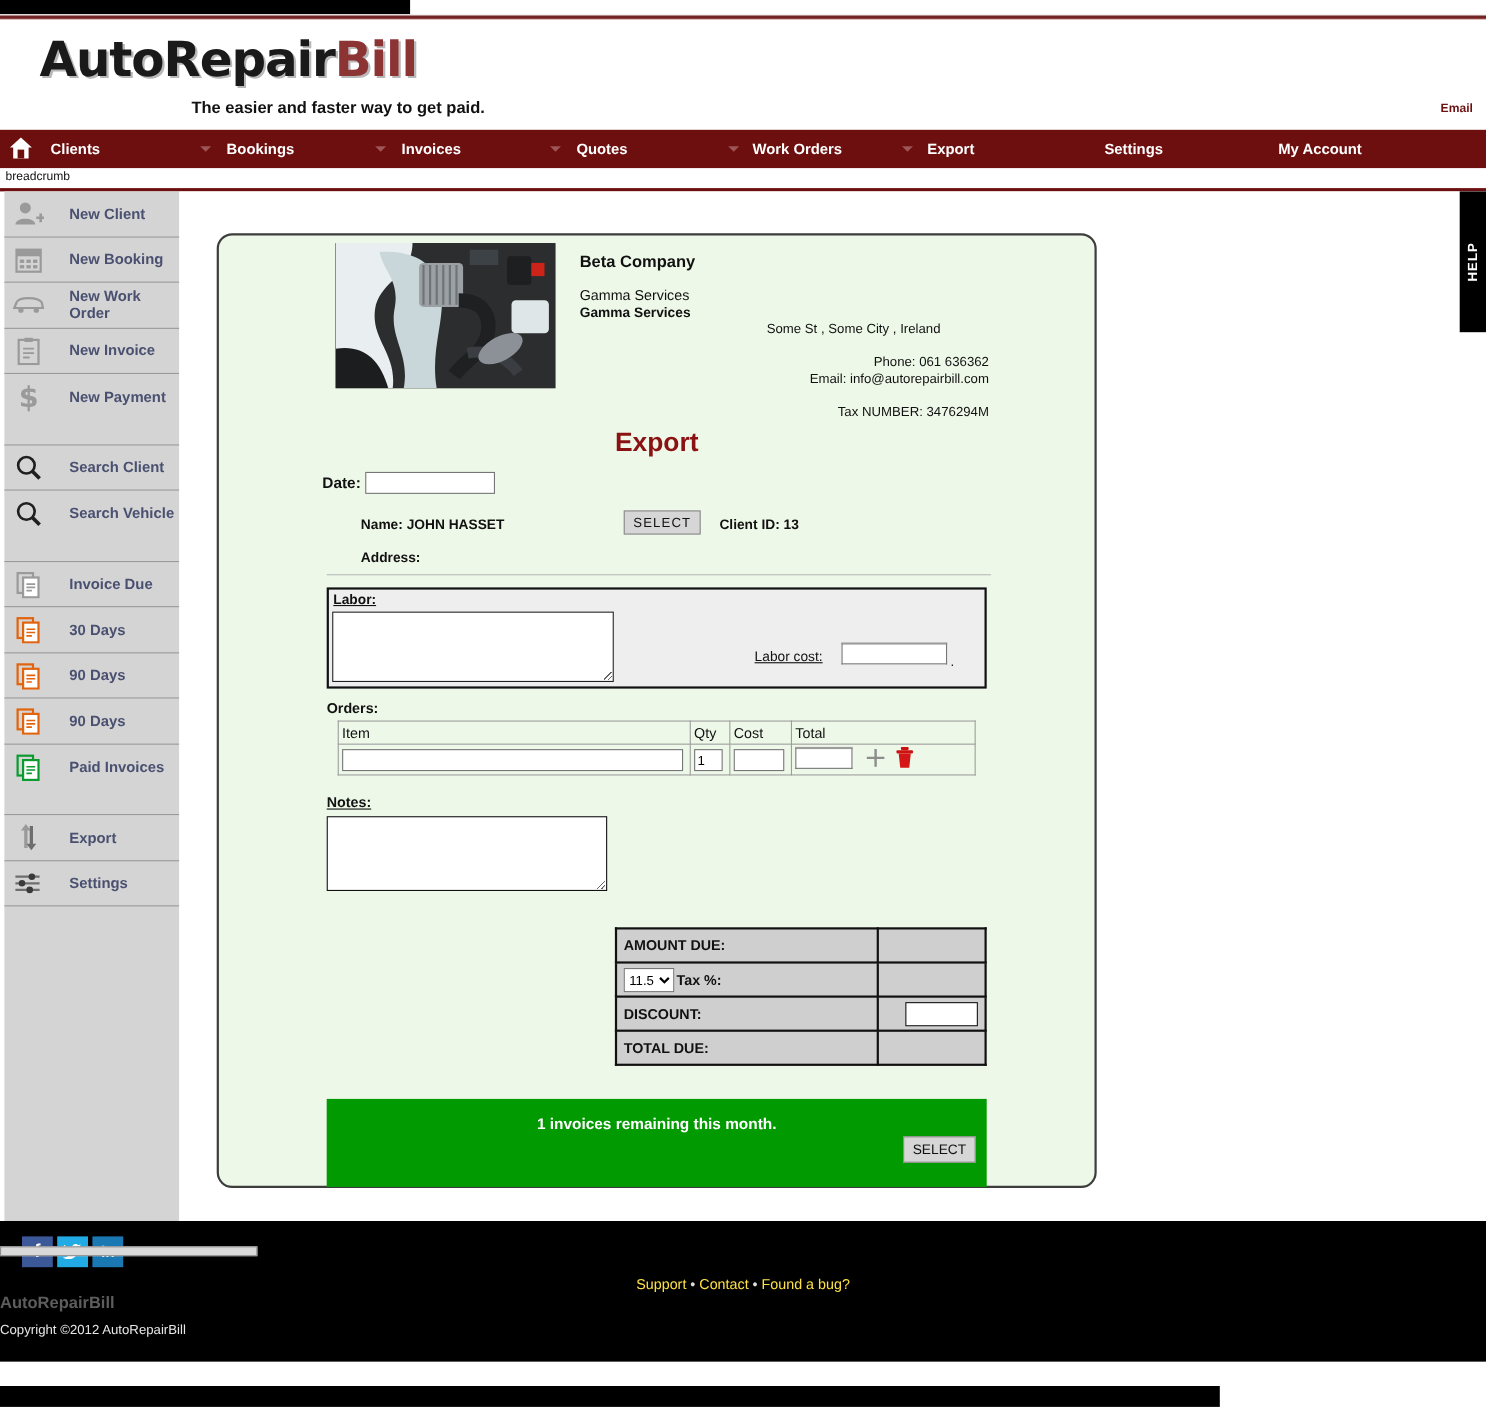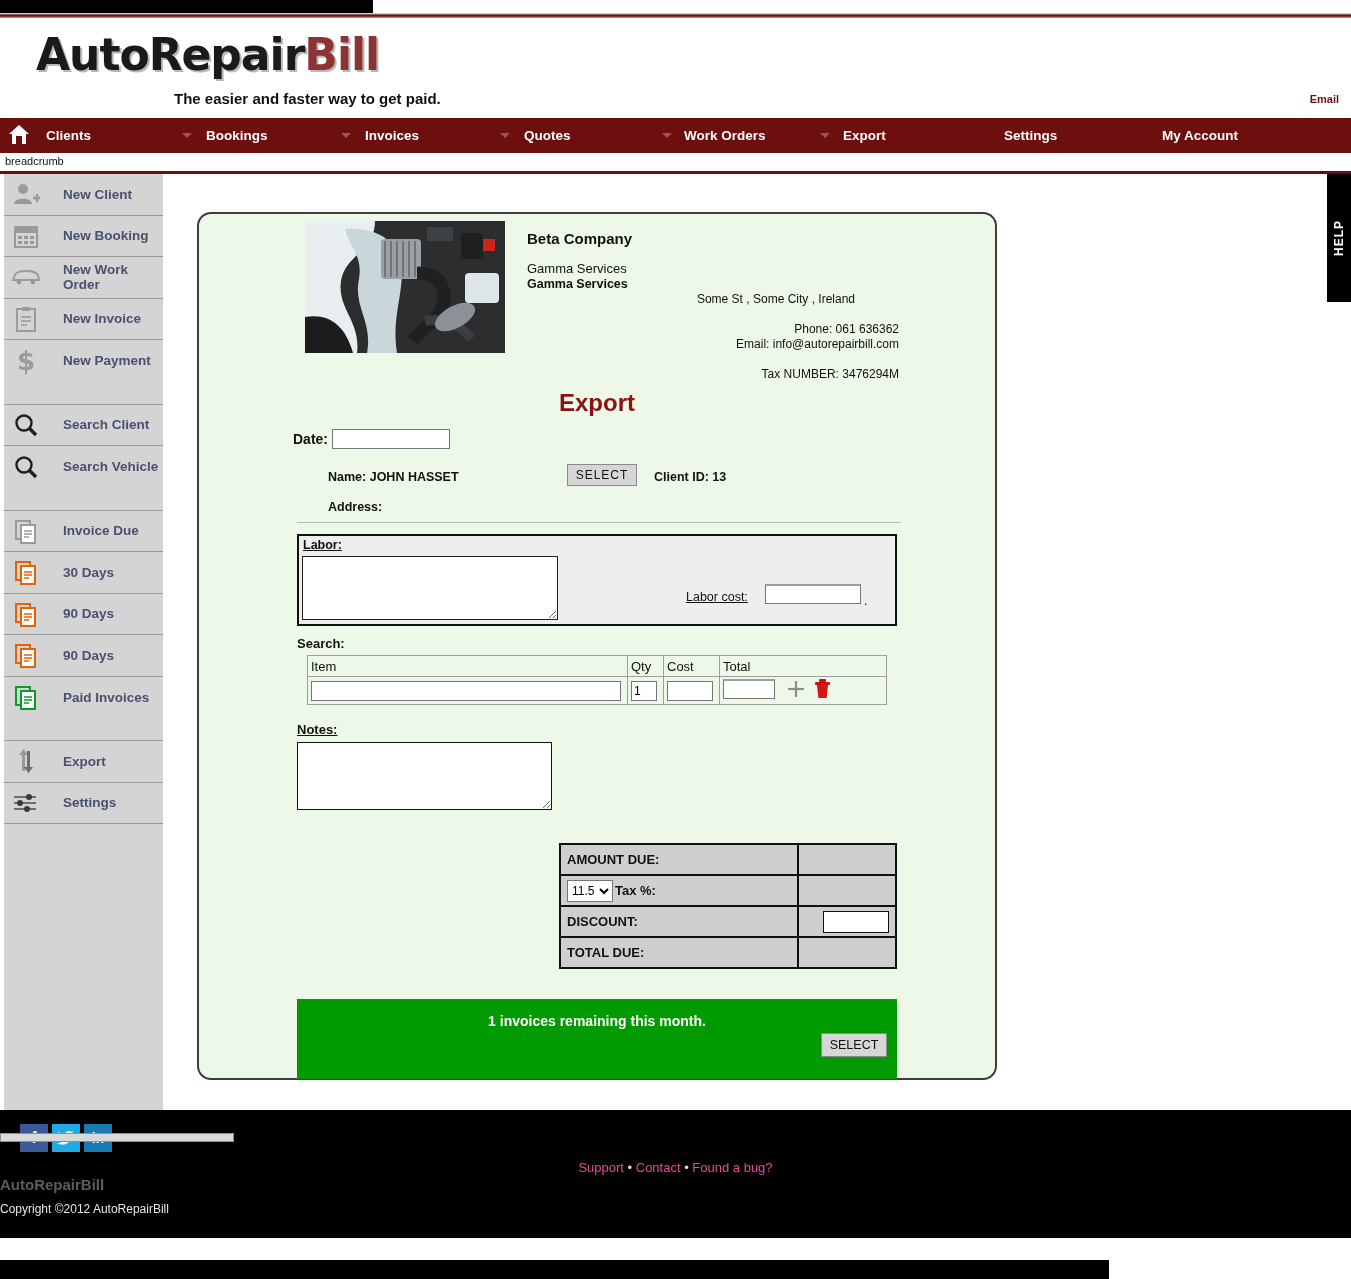--- a/index.html
+++ b/index.html
@@ -254,21 +254,21 @@
   .soc {
     width: 28px; height: 28px; display: flex; align-items: center; justify-content: center;
     color: #fff; font-weight: bold; font-size: 17px;
   }
   .soc.fb { background: #3b5998; }
   .soc.tw { background: #22aae4; }
   .soc.li { background: #1a78b3; }
   .footer-brand   { position: absolute; left: 0px; top: 66px; font-size: 15px; font-weight: bold; color: #5d5d5d; }
   .footer-copy    { position: absolute; left: 0px; top: 92px; font-size: 12px; color: #e6e6e6; }
   .footer-links   { position: absolute; left: 0; top: 50px; width: 1351px; text-align: center; font-size: 13px; color: #dcdcdc; }
-  .footer-links a { color: #ec4899; text-decoration: none; }
+  .footer-links a { color: #fde047; text-decoration: none; }
   .footer-scroll {
     position: absolute; left: 0; top: 1133px; width: 234px; height: 9px;
     background: #d9d9d9; border: 1px solid #8f8f8f;
   }
   .bottom-white { position: absolute; top: 1238px; left: 0; width: 1351px; height: 22px; background: #fff; }
   .bottom-black { position: absolute; top: 1260px; left: 0; width: 1109px; height: 19px; background: #000; }
   .bottom-black-rest { position: absolute; top: 1260px; left: 1109px; width: 242px; height: 19px; background: #fff; }
 </style>
 </head>
 <body>
@@ -562,21 +562,21 @@
   <div class="hr-sep"></div>
 
   <div class="labor-box">
     <div class="labor-label">Labor:</div>
     <textarea class="labor-textarea" style=""></textarea>
     <div class="labor-cost-label">Labor cost:</div>
     <input class="labor-cost-input" type="text" value="" style="">
     <span class="labor-cost-dot">.</span>
   </div>
 
-  <div class="parts-label">Search:</div>
+  <div class="parts-label">Orders:</div>
   <table class="parts-table">
     <thead>
       <tr>
         <th style="width:320px">Item</th>
         <th style="width:36px">Qty</th>
         <th style="width:56px">Cost</th>
         <th>Total</th>
       </tr>
     </thead>
     <tbody>

